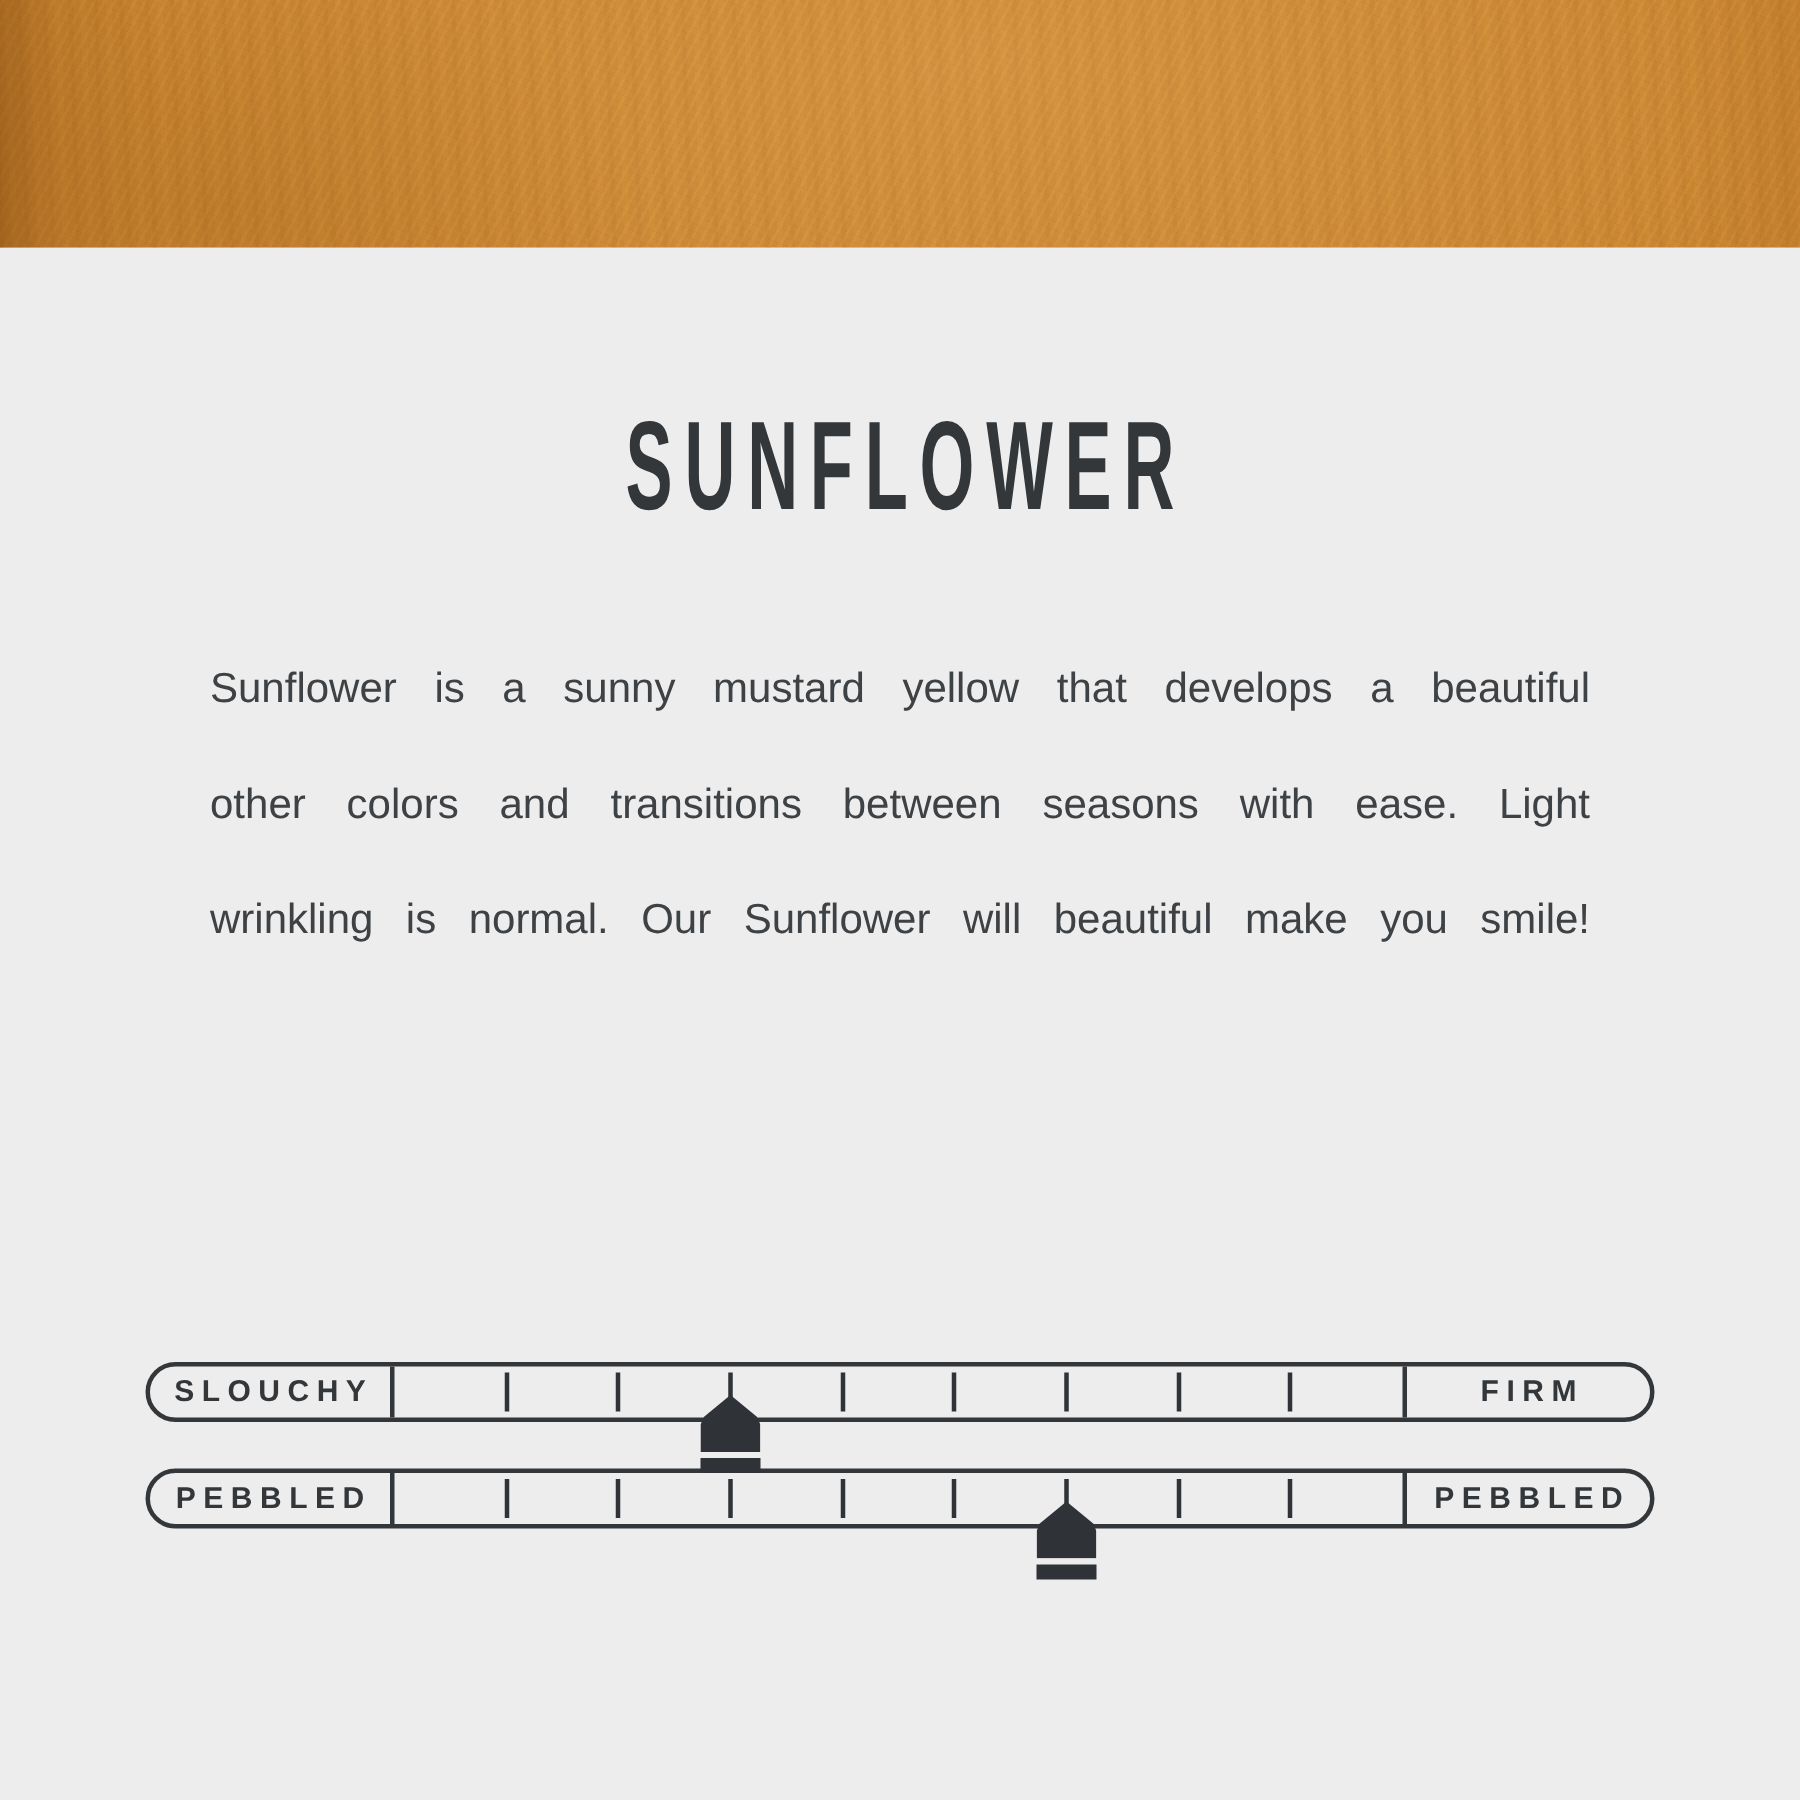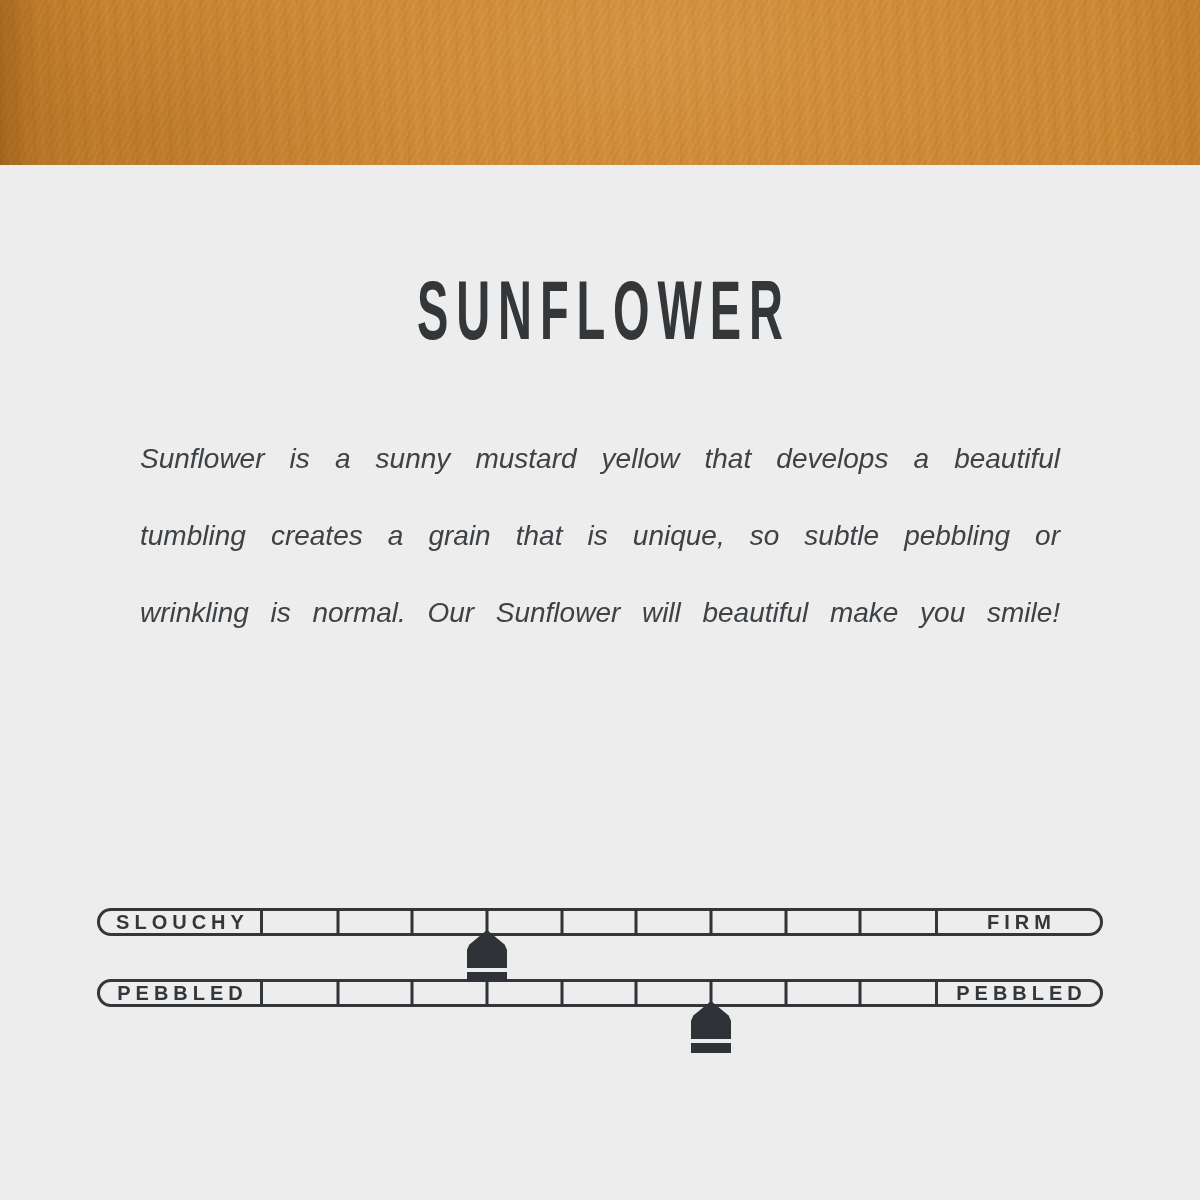--- a/index.html
+++ b/index.html
@@ -50,26 +50,25 @@
   .description{
     position:absolute;left:140px;top:420px;width:920px;
     color:var(--body-ink);
     font-size:28px;
     line-height:77px;
   }
   .desc-line{
     text-align:justify;
     text-align-last:justify;
     white-space:normal;
-    font-style:italic;
   }
 
   
   .slider{
-    position:absolute;left:97px;width:1006px;height:28px;
+    position:absolute;left:97px;width:1006px;height:40px;
   }
   .slider.s0{top:908px;}
   .slider.s1{top:979px;}
   .pill{
     position:relative;width:100%;height:100%;
     border:3px solid var(--ink);
     border-radius:23px;
     display:flex;
     background:transparent;
   }
@@ -112,21 +111,21 @@
 </style>
 </head>
 <body>
 
 <div class="banner"></div>
 
 <h1 class="title">SUNFLOWER</h1>
 
 <div class="description">
   <div class="desc-line">Sunflower is a sunny mustard yellow that develops a beautiful</div>
-  <div class="desc-line">tumbling creates a grain that is unique, so subtle pebbling or</div>
+  <div class="desc-line">other colors and transitions between seasons with ease. Light</div>
   <div class="desc-line">wrinkling is normal. Our Sunflower will beautiful make you smile!</div>
 </div>
 
 <div class="slider s0">
   <div class="pill">
     <div class="cap cap-left">SLOUCHY</div>
     <div class="track">
       <div class="marker" style="left: 33.3333%;">
         <div class="marker-head"></div>
         <div class="marker-base"></div>

